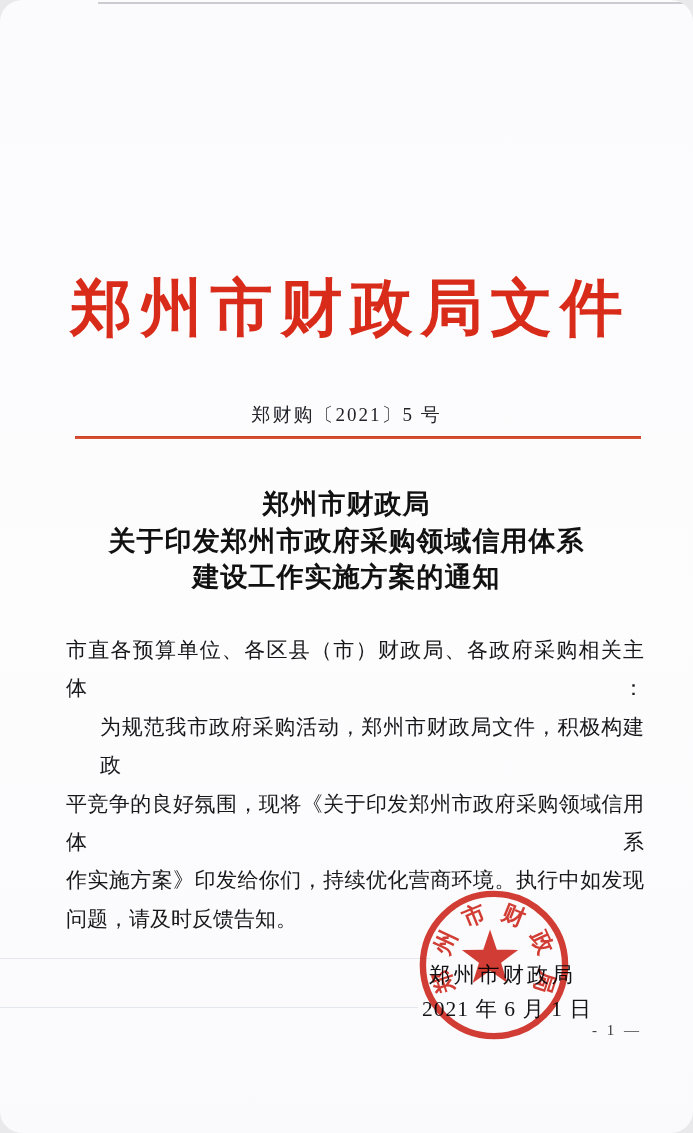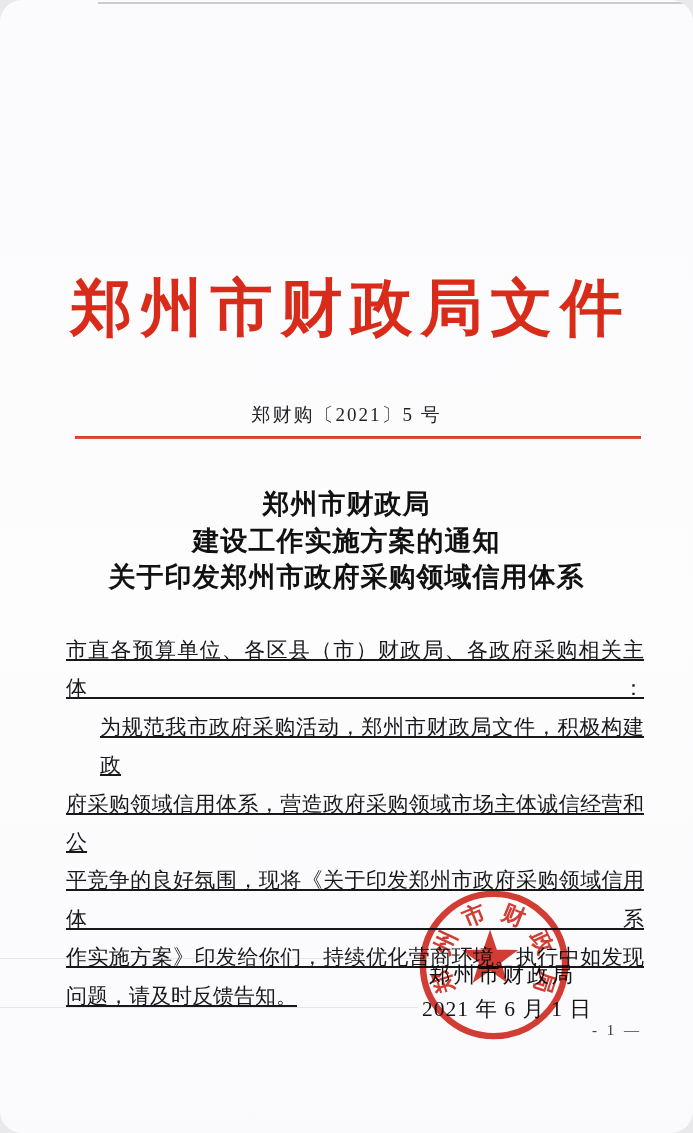--- a/index.html
+++ b/index.html
@@ -45,21 +45,20 @@
     position:absolute;top:486px;left:0;width:693px;
     text-align:center;
     font-size:27px;font-weight:bold;
     line-height:36.5px;letter-spacing:1px;
     color:#111;
   }
   .body-text{
     position:absolute;top:631px;left:66px;width:578px;
     font-size:21px;line-height:38.4px;
     color:#18181c;
-    text-decoration:underline;
   }
   .body-text .line{white-space:nowrap;}
   .body-text .just{
     white-space:normal;
     text-align:justify;
     text-align-last:justify;
   }
   .body-text .indent{padding-left:34px;}
   .attachment{
     position:absolute;top:861px;left:102px;
@@ -97,28 +96,27 @@
   <div class="scan-edge-top"></div>
 
   <h1 class="red-header">郑州市财政局文件</h1>
 
   <div class="doc-number">郑财购〔2021〕5 号</div>
 
   <div class="red-line"></div>
 
   <div class="notice-title">
     <div>郑州市财政局</div>
+    <div>关于印发郑州市政府采购领域信用体系</div>
     <div>建设工作实施方案的通知</div>
-    <div>关于印发郑州市政府采购领域信用体系</div>
   </div>
 
   <div class="body-text">
     <div class="line just">市直各预算单位、各区县（市）财政局、各政府采购相关主体：</div>
     <div class="line just indent">为规范我市政府采购活动，郑州市财政局文件，积极构建政</div>
-    <div class="line just">府采购领域信用体系，营造政府采购领域市场主体诚信经营和公</div>
     <div class="line just">平竞争的良好氛围，现将《关于印发郑州市政府采购领域信用体系</div>
     <div class="line just">作实施方案》印发给你们，持续优化营商环境。执行中如发现</div>
     <div class="line">问题，请及时反馈告知。</div>
   </div>
 
 
   <div class="signer">郑州市财政局</div>
 
   <div class="issue-date">2021 年 6 月 1 日</div>
 

